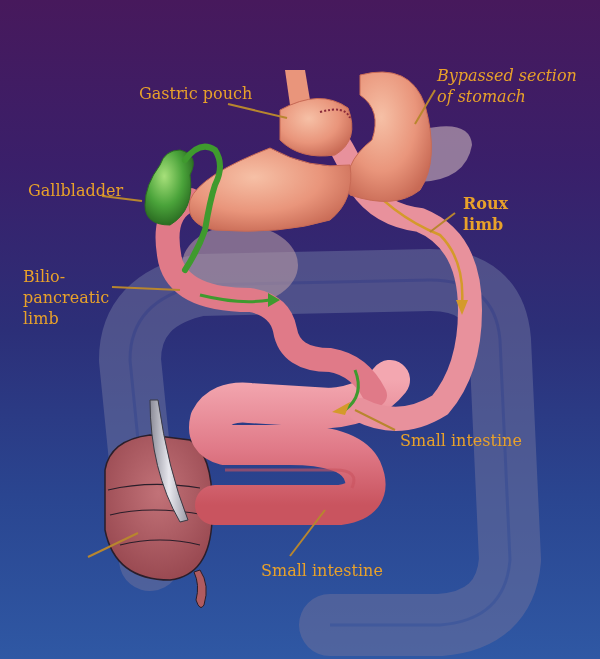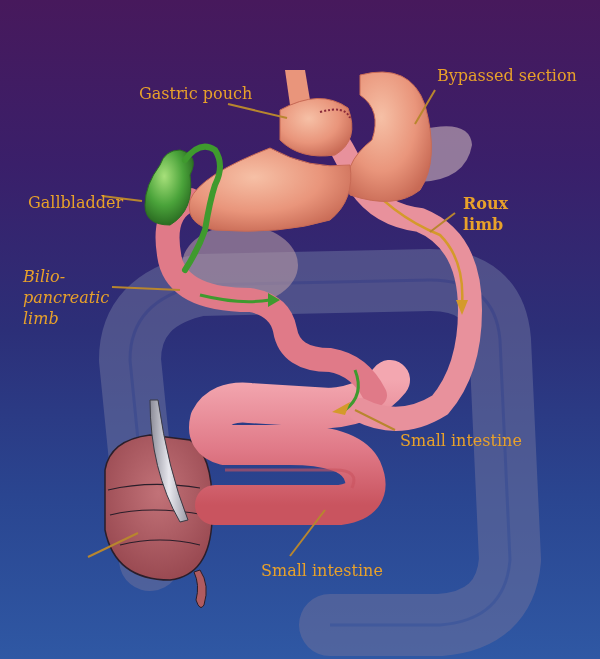--- a/index.html
+++ b/index.html
@@ -104,32 +104,33 @@
       <line x1="455" y1="213" x2="430" y2="232"></line>
       <line x1="112" y1="287" x2="180" y2="290"></line>
       <line x1="395" y1="430" x2="355" y2="410"></line>
       <line x1="88" y1="557" x2="138" y2="533"></line>
       <line x1="290" y1="556" x2="325" y2="510"></line>
     </g>
   </svg>
 
   <div class="label" style="left:139px; top:83px;">Gastric pouch</div>
 
-  <div class="label" style="left:437px; top:65px;">
+  <div class="label" style="left:437px; top:65px;font-style:italic;">
     <div>Bypassed section</div>
+    <div>of stomach</div>
   </div>
 
-  <div class="label" style="left:28px; top:192px;">Gallbladder</div>
+  <div class="label" style="left:28px; top:180px;">Gallbladder</div>
 
   <div class="label" style="left:463px; top:193px;font-weight:bold;">
     <div>Roux</div>
     <div>limb</div>
   </div>
 
-  <div class="label" style="left:23px; top:266px;font-style:italic;">
+  <div class="label" style="left:23px; top:266px;">
     <div>Bilio-</div>
     <div>pancreatic</div>
     <div>limb</div>
   </div>
 
   <div class="label" style="left:400px; top:430px;">
     <div>Small intestine</div>
   </div>
 
 

